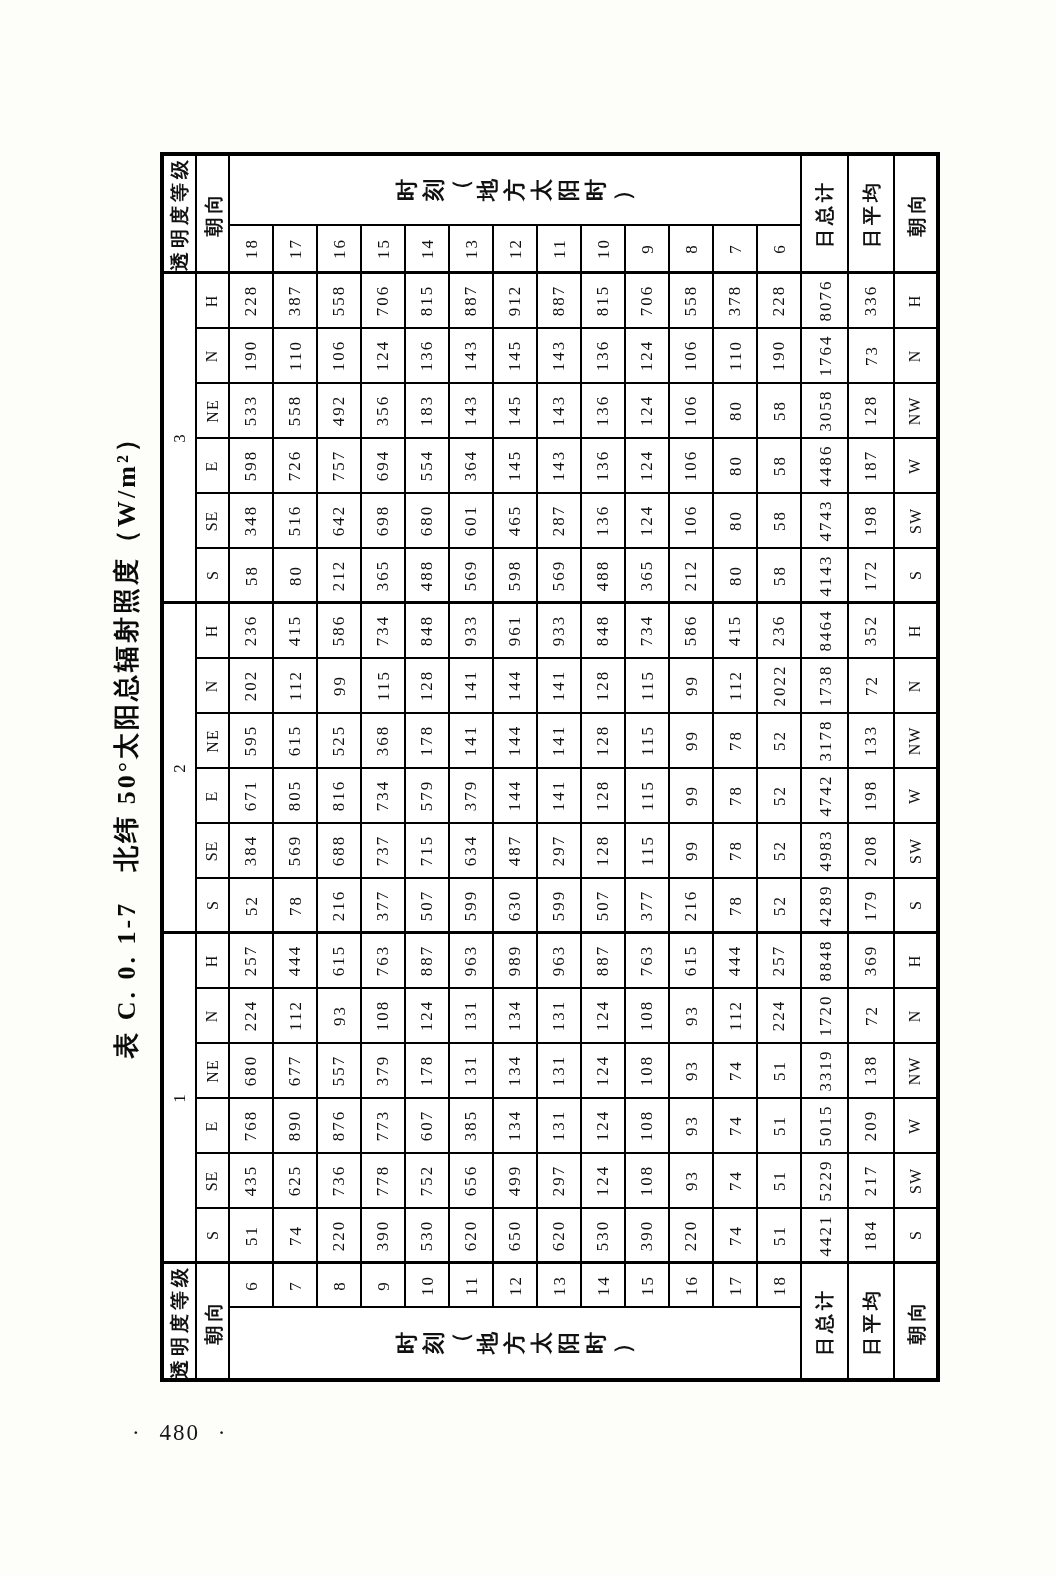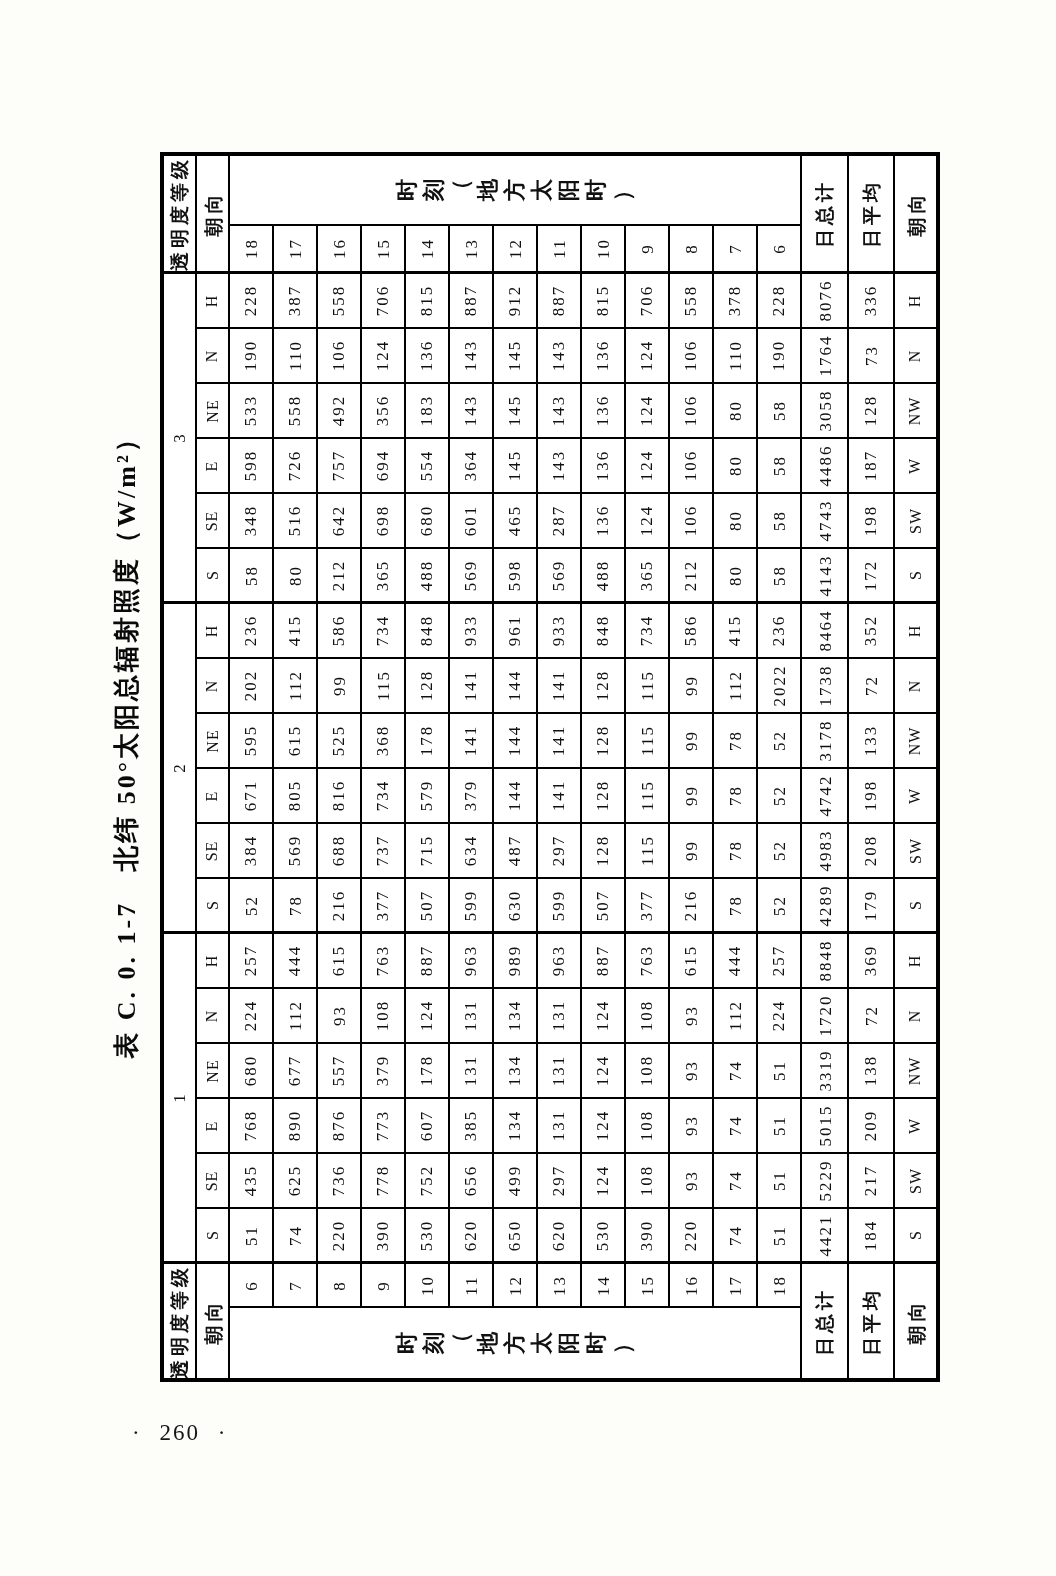--- a/index.html
+++ b/index.html
@@ -1122,14 +1122,14 @@
         <span class="rot cjk">日总计</span>
       </div>
       <div class="c bb0" style="grid-area: 21 / 17 / span 2;">
         <span class="rot cjk">日平均</span>
       </div>
       <div class="c bb0 br0" style="grid-area: 21 / 18 / span 2;">
         <span class="rot cjk">朝向</span>
       </div>
     </div>
 
-  <div class="pagenum">· 260 ·</div>
+  <div class="pagenum">· 480 ·</div>
 </div>
 
 </body></html>

